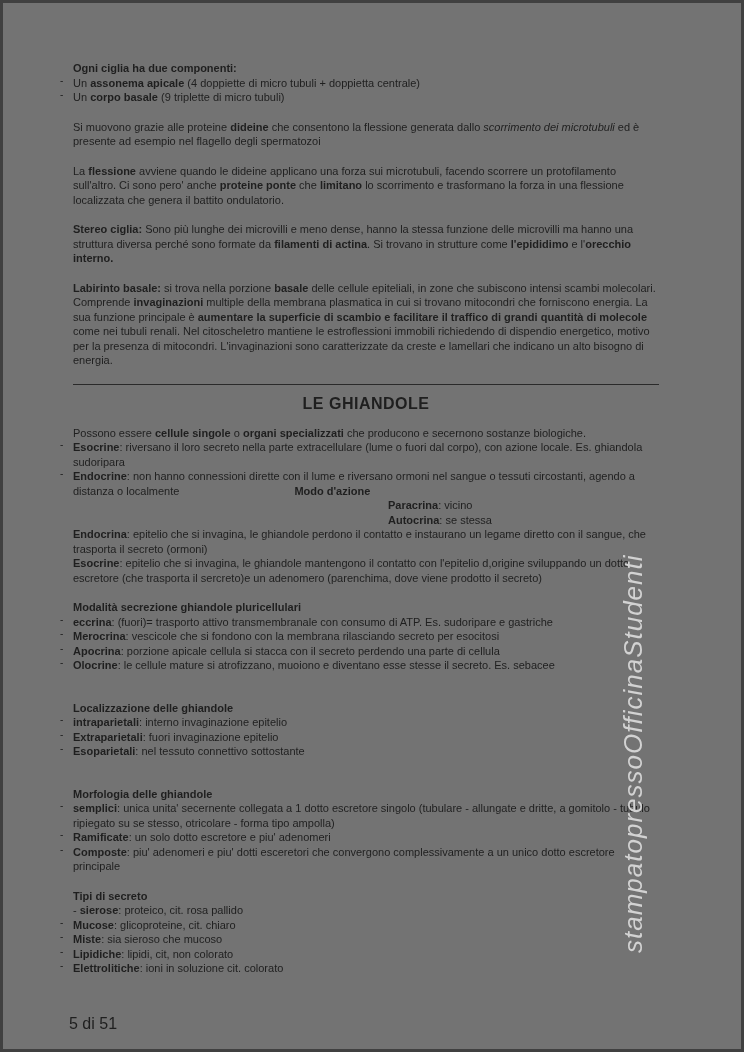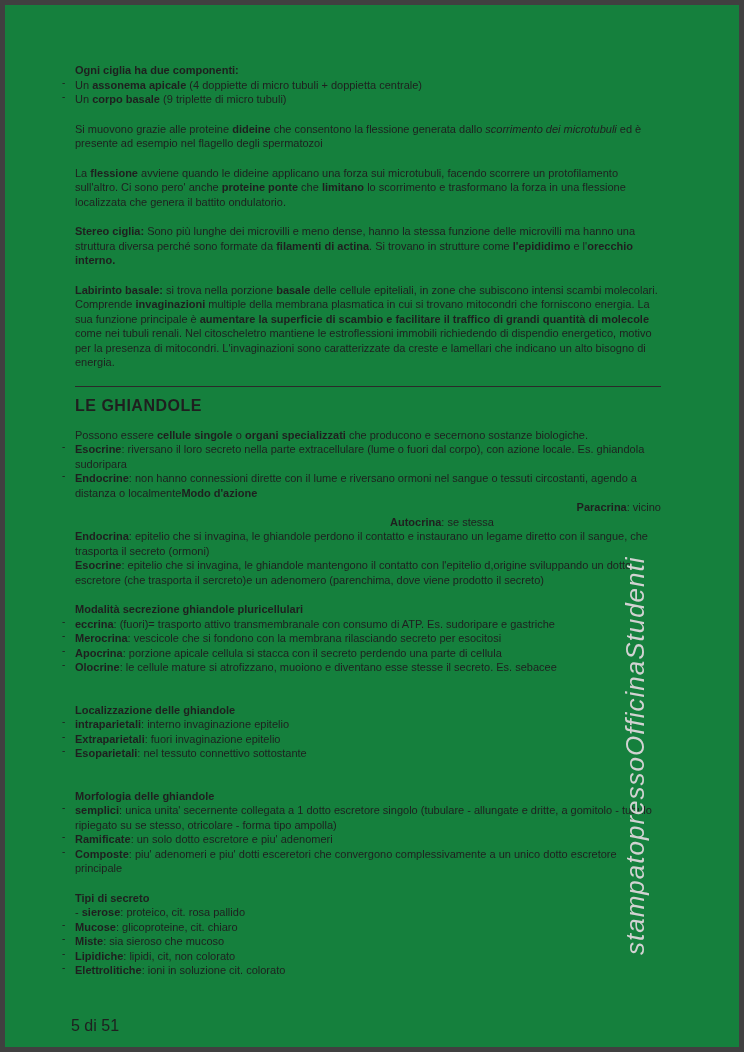--- a/index.html
+++ b/index.html
@@ -6,40 +6,41 @@
   body{
     width:744px;height:1052px;
     background:#ffffff;
     font-family:"Liberation Sans", sans-serif;
     color:#1f1f1f;
     position:relative;
     overflow:hidden;
   }
   .page{
     position:absolute;inset:0;
-    background:#15803d;
-    border:5px solid #404040;
+    background:#737373;
+    border:3px solid #404040;
     box-sizing:border-box;
   }
   .doc-body{
     position:absolute;
     left:70px;top:58px;
     width:586px;
     font-size:11px;
     line-height:14.5px;
   }
   .block{margin:0;}
   .b{font-weight:bold;}
   .i{font-style:italic;}
   .bullet{position:relative;}
   .dash{
     position:absolute;left:-13px;top:-2px;
     font-size:10px;font-weight:normal;
   }
   .title{
+    text-align:center;
     font-size:16px;
     font-weight:bold;
     letter-spacing:0.5px;
     line-height:18px;
     margin-top:10px;
     margin-bottom:13px;
   }
   .divider{
     border-bottom:1px solid #2a2a2a;
     height:0;
@@ -80,22 +81,22 @@
       <div class="block para"><span>La </span><span class="b">flessione</span><span> avviene quando le dideine applicano una forza sui microtubuli, facendo scorrere un protofilamento sull'altro. Ci sono pero' anche </span><span class="b">proteine ponte</span><span> che </span><span class="b">limitano</span><span> lo scorrimento e trasformano la forza in una flessione localizzata che genera il battito ondulatorio.</span></div>
       <div style="height: 15px;"></div>
       <div class="block para"><span class="b">Stereo ciglia:</span><span> Sono più lunghe dei microvilli e meno dense, hanno la stessa funzione delle microvilli ma hanno una struttura diversa perché sono formate da </span><span class="b">filamenti di actina</span><span>. Si trovano in strutture come </span><span class="b">l'epididimo</span><span> e l'</span><span class="b">orecchio interno.</span></div>
       <div style="height: 15px;"></div>
       <div class="block para"><span class="b">Labirinto basale:</span><span> si trova nella porzione </span><span class="b">basale</span><span> delle cellule epiteliali, in zone che subiscono intensi scambi molecolari. Comprende </span><span class="b">invaginazioni</span><span> multiple della membrana plasmatica in cui si trovano mitocondri che forniscono energia. La sua funzione principale è </span><span class="b">aumentare la superficie di scambio e facilitare il traffico di grandi quantità di molecole</span><span> come nei tubuli renali. Nel citoscheletro mantiene le estroflessioni immobili richiedendo di dispendio energetico, motivo per la presenza di mitocondri. L'invaginazioni sono caratterizzate da creste e lamellari che indicano un alto bisogno di energia.</span></div>
       <div style="height: 16px;"></div>
       <div class="divider"></div>
       <div class="block title"><span class="b">LE GHIANDOLE</span></div>
       <div class="block para"><span>Possono essere </span><span class="b">cellule singole</span><span> o </span><span class="b">organi specializzati</span><span> che producono e secernono sostanze biologiche.</span></div>
       <div class="block bullet"><span class="dash">-</span><span class="b">Esocrine</span><span>: riversano il loro secreto nella parte extracellulare (lume o fuori dal corpo), con azione locale. Es. ghiandola sudoripara</span></div>
-      <div class="block bullet"><span class="dash">-</span><span class="b">Endocrine</span><span>: non hanno connessioni dirette con il lume e riversano ormoni nel sangue o tessuti circostanti, agendo a distanza o localmente</span><span class="b" style="">Modo d'azione</span></div>
-      <div class="block line" style="padding-left: 315px; text-align: right;"><span class="b">Paracrina</span><span>: vicino</span></div>
+      <div class="block bullet"><span class="dash">-</span><span class="b">Endocrine</span><span>: non hanno connessioni dirette con il lume e riversano ormoni nel sangue o tessuti circostanti, agendo a distanza o localmente</span><span class="b" style="margin-left: 115px;">Modo d'azione</span></div>
+      <div class="block line" style="padding-left: 315px;"><span class="b">Paracrina</span><span>: vicino</span></div>
       <div class="block line" style="padding-left: 315px;"><span class="b">Autocrina</span><span>: se stessa</span></div>
       <div class="block para"><span class="b">Endocrina</span><span>: epitelio che si invagina, le ghiandole perdono il contatto e instaurano un legame diretto con il sangue, che trasporta il secreto (ormoni)</span></div>
       <div class="block para"><span class="b">Esocrine</span><span>: epitelio che si invagina, le ghiandole mantengono il contatto con l'epitelio d,origine sviluppando un dotto escretore (che trasporta il sercreto)e un adenomero (parenchima, dove viene prodotto il secreto)</span></div>
       <div style="height: 15px;"></div>
       <div class="block para"><span class="b">Modalità secrezione ghiandole pluricellulari</span></div>
       <div class="block bullet"><span class="dash">-</span><span class="b">eccrina</span><span>: (fuori)= trasporto attivo transmembranale con consumo di ATP. Es. sudoripare e gastriche</span></div>
       <div class="block bullet"><span class="dash">-</span><span class="b">Merocrina</span><span>: vescicole che si fondono con la membrana rilasciando secreto per esocitosi</span></div>
       <div class="block bullet"><span class="dash">-</span><span class="b">Apocrina</span><span>: porzione apicale cellula si stacca con il secreto perdendo una parte di cellula</span></div>
       <div class="block bullet"><span class="dash">-</span><span class="b">Olocrine</span><span>: le cellule mature si atrofizzano, muoiono e diventano esse stesse il secreto. Es. sebacee</span></div>
       <div style="height: 28px;"></div>

